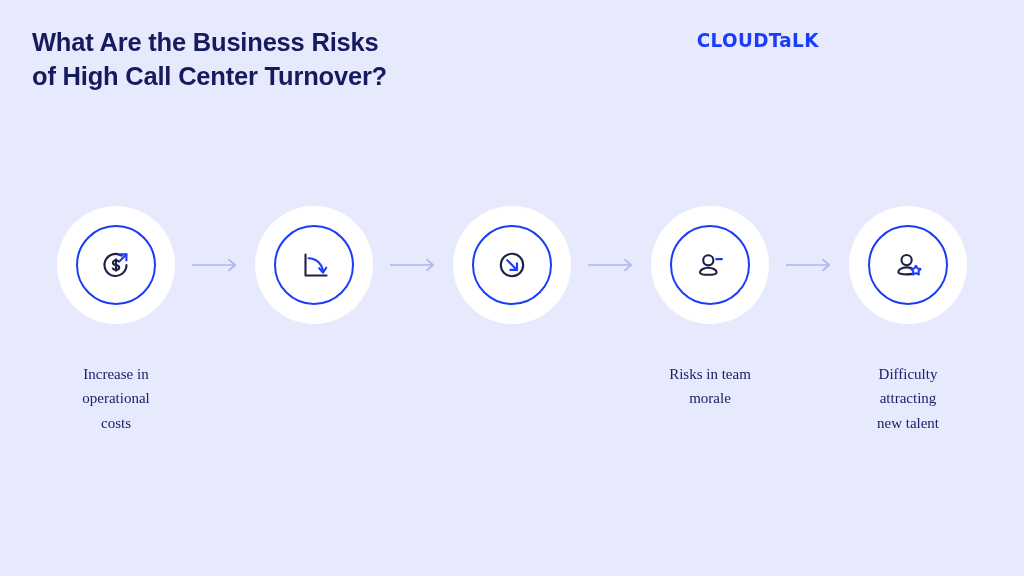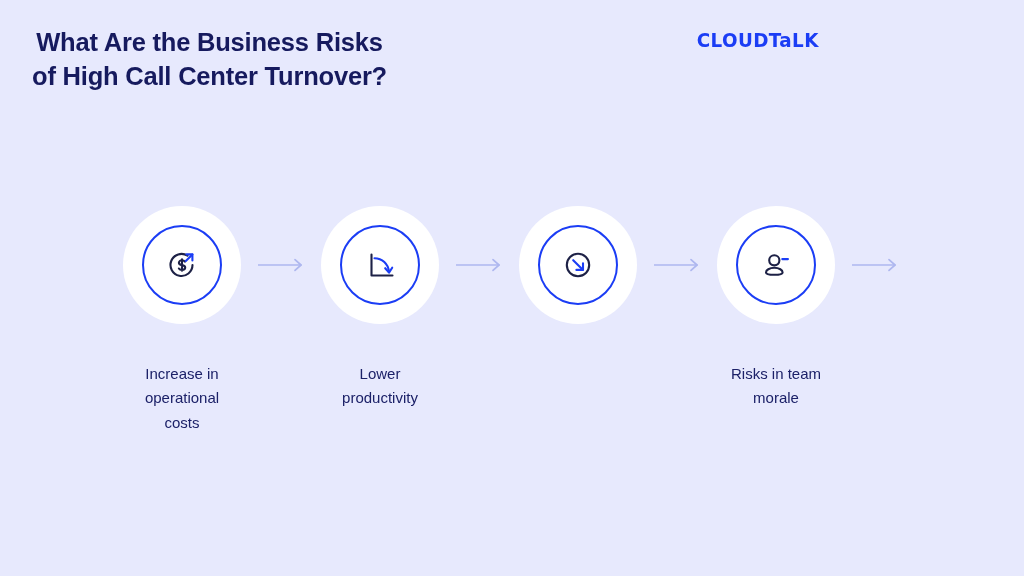--- a/index.html
+++ b/index.html
@@ -14,21 +14,20 @@
     overflow: hidden;
     position: relative;
   }
 
   
   .header {
     position: absolute;
     top: 0; left: 0;
     width: 849px;
     height: 110px;
-    text-align: center;
   }
   .title {
     position: absolute;
     left: 32px;
     top: 26px;
     font-size: 25.5px;
     font-weight: bold;
     line-height: 1.33;
     color: #161a5e;
     letter-spacing: -0.2px;
@@ -86,21 +85,21 @@
   }
   .ring svg { display: block; }
 
   .step-label {
     margin-top: 38px;
     text-align: center;
     font-size: 15px;
     line-height: 1.62;
     color: #1c2168;
     white-space: pre-line;
-    font-family: Liberation Sans, sans-serif;
+    font-family: Liberation Serif, serif;
   }
 
   .connector {
     width: 66px;
     height: 118px;
     display: flex;
     align-items: center;
     justify-content: center;
     flex: none;
   }
@@ -149,22 +148,20 @@
       <div class="ring">
         <span>
           <svg width="40" height="40" viewBox="0 0 40 40" fill="none">
             <path d="M11.5 9.5v21h21" stroke="#1d2146" stroke-width="2.1" stroke-linecap="round" stroke-linejoin="round"></path>
             <path d="M14.5 13.2c7.6 0 13.8 5.9 14.4 13.4" stroke="#1b3df5" stroke-width="2.1" stroke-linecap="round"></path>
             <path d="M25.2 23.2l3.8 4.4 3.2-4.9" stroke="#1b3df5" stroke-width="2.1" stroke-linecap="round" stroke-linejoin="round"></path>
           </svg>
         </span>
       </div>
     </div>
-    <div class="step-label">Lower
-productivity</div>
   </div>
 
   <div class="connector">
     <span>
       <svg width="46" height="14" viewBox="0 0 46 14" fill="none">
         <path d="M0 7h43" stroke="#aeb7ef" stroke-width="1.7" stroke-linecap="round"></path>
         <path d="M37 1.6L43 7l-6 5.4" stroke="#aeb7ef" stroke-width="1.7" stroke-linecap="round" stroke-linejoin="round"></path>
       </svg>
     </span>
   </div>
@@ -210,14 +207,30 @@
 
   <div class="connector">
     <span>
       <svg width="46" height="14" viewBox="0 0 46 14" fill="none">
         <path d="M0 7h43" stroke="#aeb7ef" stroke-width="1.7" stroke-linecap="round"></path>
         <path d="M37 1.6L43 7l-6 5.4" stroke="#aeb7ef" stroke-width="1.7" stroke-linecap="round" stroke-linejoin="round"></path>
       </svg>
     </span>
   </div>
 
+  <div class="step">
+    <div class="disc">
+      <div class="ring">
+        <span>
+          <svg width="40" height="40" viewBox="0 0 40 40" fill="none">
+            <circle cx="18.6" cy="15.1" r="5.1" stroke="#1d2146" stroke-width="2.1"></circle>
+            <path d="M24.4 28.9c-1.6.3-3.7.5-5.8.5-4.9 0-8.3-.8-8.3-2.4 0-2.3 3.4-4.6 8.3-4.6 1.9 0 3.6.3 4.9.9" stroke="#1d2146" stroke-width="2.1" stroke-linecap="round" stroke-linejoin="round"></path>
+            <path d="M27.9 20.8l1.6 2.7 3.1.6-2.1 2.3.4 3.1-3-1.3-3 1.3.4-3.1-2.1-2.3 3.1-.6z" stroke="#1b3df5" stroke-width="2" stroke-linejoin="round"></path>
+          </svg>
+        </span>
+      </div>
+    </div>
+    <div class="step-label">Difficulty
+attracting
+new talent</div>
+  </div>
 
 </div>
 
 </body></html>

